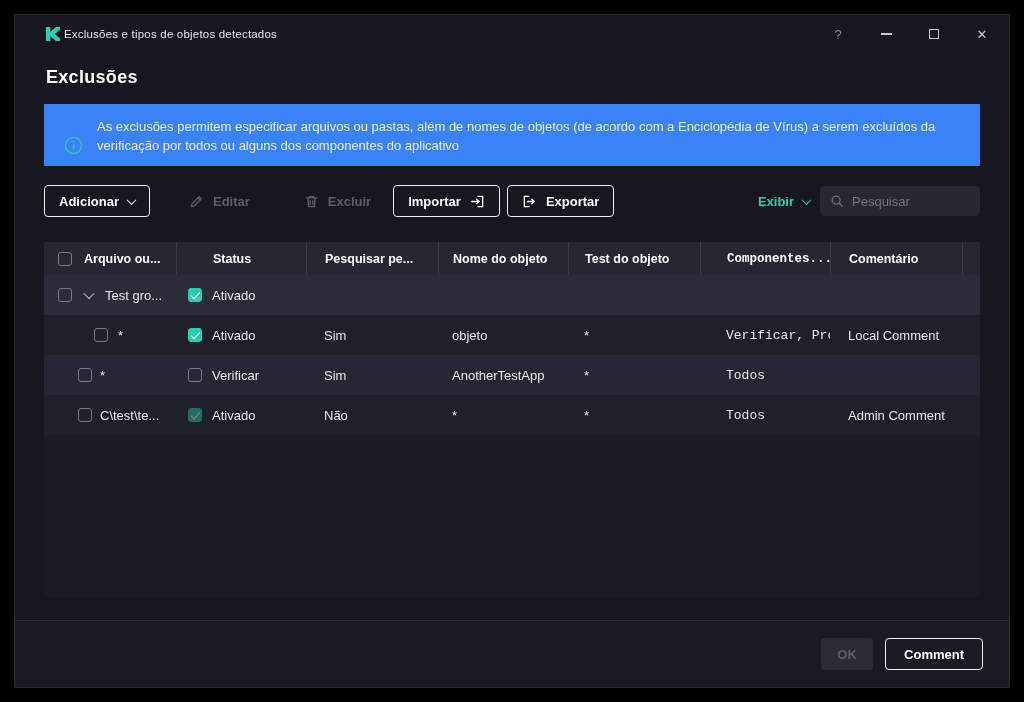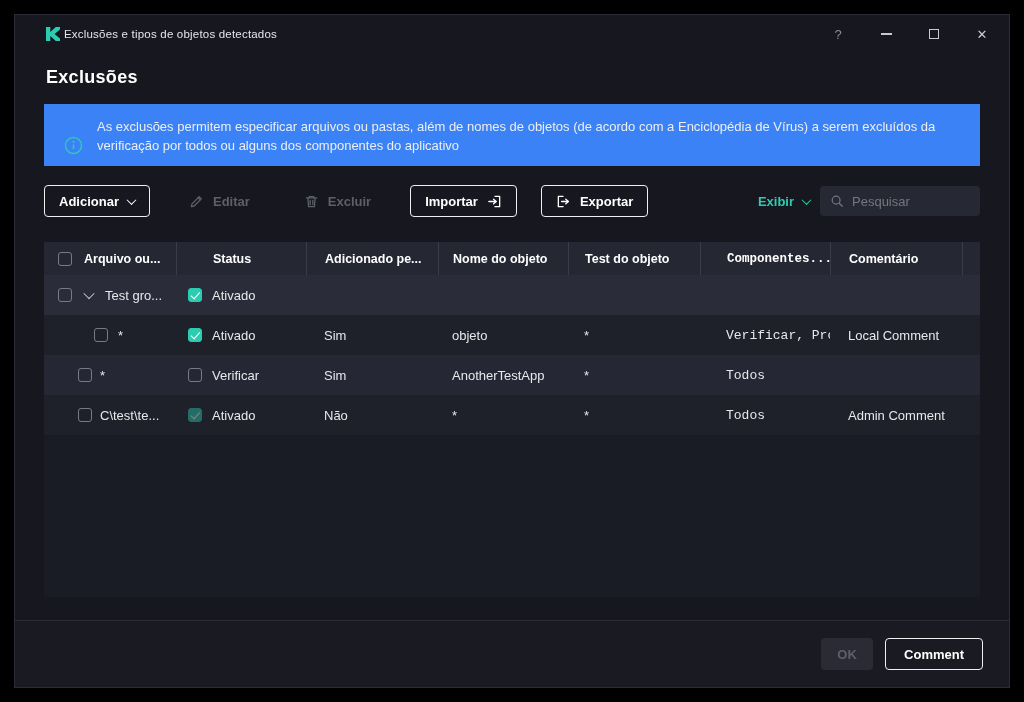--- a/index.html
+++ b/index.html
@@ -30,21 +30,21 @@
   .info-icon { width:19px; height:19px; flex:none; color:var(--accent); margin-right:14px; }
   .info-text { font-size:13px; line-height:19px; color:#eceef1; }
 
   
   .toolbar { margin-top:19px; display:flex; align-items:center; flex:none; }
   .btn { height:32px; border-radius:4px; display:inline-flex; align-items:center;
          padding:0 14px; font-size:13px; font-weight:700; color:#fff; background:transparent;
          border:1px solid #eef0f2; gap:9px; cursor:pointer; font-family:inherit; }
   .btn svg { width:15px; height:15px; }
   .btn.disabled { border-color:transparent; color:#5d5f6a; cursor:default; }
-  .ml24 { margin-left:24px; } .ml17 { margin-left:24px; }
+  .ml24 { margin-left:24px; } .ml17 { margin-left:7px; }
   .chev { width:7px; height:7px; border-right:1.6px solid currentColor;
           border-bottom:1.6px solid currentColor; transform:rotate(45deg) translate(-1px,-1px);
           display:inline-block; }
   .view-toggle { margin-left:auto; margin-right:10px; display:flex; align-items:center; gap:9px;
                  color:var(--accent); font-size:13px; font-weight:700; cursor:pointer; }
   .search { width:160px; height:30px; flex:none; background:#262833; border-radius:4px;
             display:flex; align-items:center; padding:0 10px; gap:8px; color:#75777f; }
   .search svg { width:14px; height:14px; flex:none; }
   .search input { background:transparent; border:none; outline:none; color:#3b82f6;
                   font-size:13px; width:100%; font-family:inherit; }
@@ -189,21 +189,21 @@
     <div class="table">
       <div class="tr thead">
         <div class="cell c-name">
           <span class="cb"></span>
           <span class="name-label">Arquivo ou...</span>
         </div>
         <div class="cell c-status vl">
             <span>Status</span>
           </div>
         <div class="cell c-added vl">
-            <span>Adicionado pe...</span>
+            <span>Pesquisar pe...</span>
           </div>
         <div class="cell c-object vl">
             <span>Nome do objeto</span>
           </div>
         <div class="cell c-hash vl">
             <span>Test do objeto</span>
           </div>
         <div class="cell c-comp vl">
             <span>Componentes...</span>
           </div>

